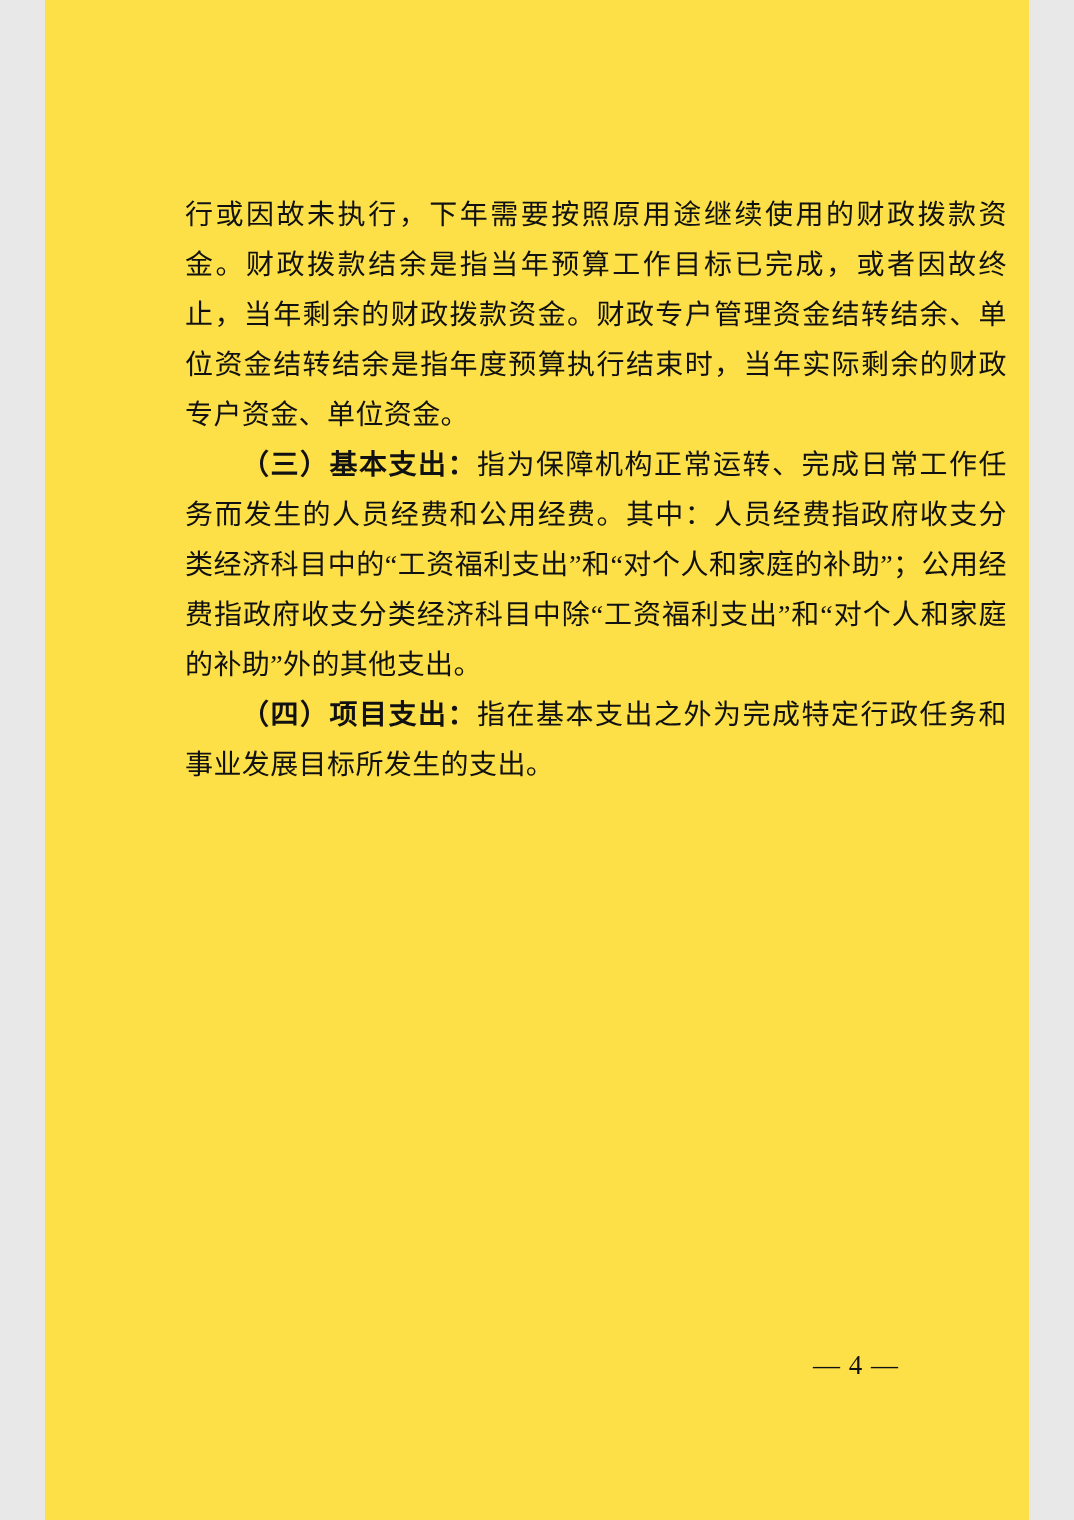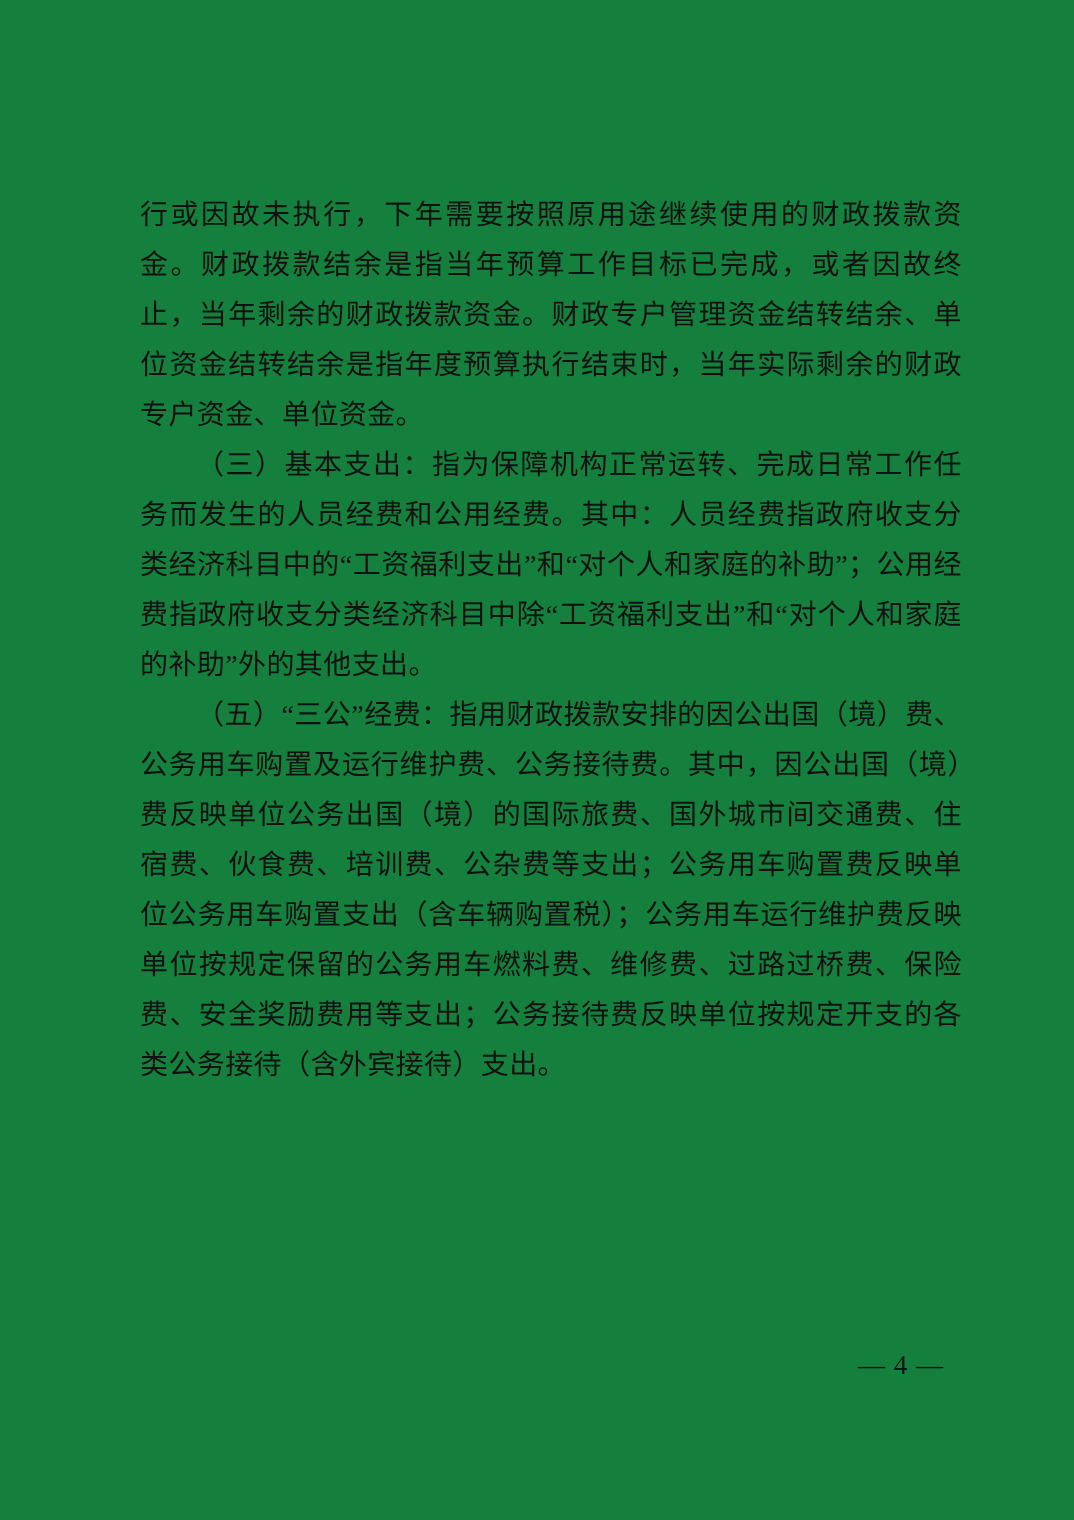--- a/index.html
+++ b/index.html
@@ -2,24 +2,24 @@
 <html lang="zh-CN"><head>
   <meta charset="utf-8">
   <style>
     html, body {
       margin: 0;
       padding: 0;
       background: #e8e8e8;
     }
     .page {
       position: relative;
-      width: 1074px;
+      width: 984px;
       height: 1520px;
       margin: 0 auto;
-      background: #15803d;
+      background: #fde047;
       color: #111111;
       font-family: "Liberation Serif", "DejaVu Serif", serif;
       overflow: hidden;
     }
     .text-block {
       position: absolute;
       left: 140px;
       top: 190px;
       width: 822px;
       font-size: 28px;
@@ -31,40 +31,40 @@
     .para {
       margin: 0;
       padding: 0;
       text-indent: 2em;
       word-break: break-all;
     }
     .para.no-indent {
       text-indent: 0;
     }
     .para-head {
-      font-weight: normal;
+      font-weight: bold;
     }
     .page-number {
       position: absolute;
       top: 1350px;
       right: 130px;
       font-size: 27px;
       letter-spacing: 1px;
       color: #111111;
       white-space: nowrap;
     }
   </style>
 </head>
 <body>
 
 <div class="page">
   <div class="text-block">
     <p class="para no-indent"><span class="para-head"></span><span>行或因故未执行，下年需要按照原用途继续使用的财政拨款资金。财政拨款结余是指当年预算工作目标已完成，或者因故终止，当年剩余的财政拨款资金。财政专户管理资金结转结余、单位资金结转结余是指年度预算执行结束时，当年实际剩余的财政专户资金、单位资金。</span></p>
 
     <p class="para"><span class="para-head">（三）基本支出：</span><span>指为保障机构正常运转、完成日常工作任务而发生的人员经费和公用经费。其中：人员经费指政府收支分类经济科目中的“工资福利支出”和“对个人和家庭的补助”；公用经费指政府收支分类经济科目中除“工资福利支出”和“对个人和家庭的补助”外的其他支出。</span></p>
 
+    <p class="para"><span class="para-head">（四）项目支出：</span><span>指在基本支出之外为完成特定行政任务和事业发展目标所发生的支出。</span></p>
 
-    <p class="para"><span class="para-head">（五）“三公”经费：</span><span>指用财政拨款安排的因公出国（境）费、公务用车购置及运行维护费、公务接待费。其中，因公出国（境）费反映单位公务出国（境）的国际旅费、国外城市间交通费、住宿费、伙食费、培训费、公杂费等支出；公务用车购置费反映单位公务用车购置支出（含车辆购置税）；公务用车运行维护费反映单位按规定保留的公务用车燃料费、维修费、过路过桥费、保险费、安全奖励费用等支出；公务接待费反映单位按规定开支的各类公务接待（含外宾接待）支出。</span></p>
 
   </div>
 
   <div class="page-number">— 4 —</div>
 </div>
 
 </body></html>

